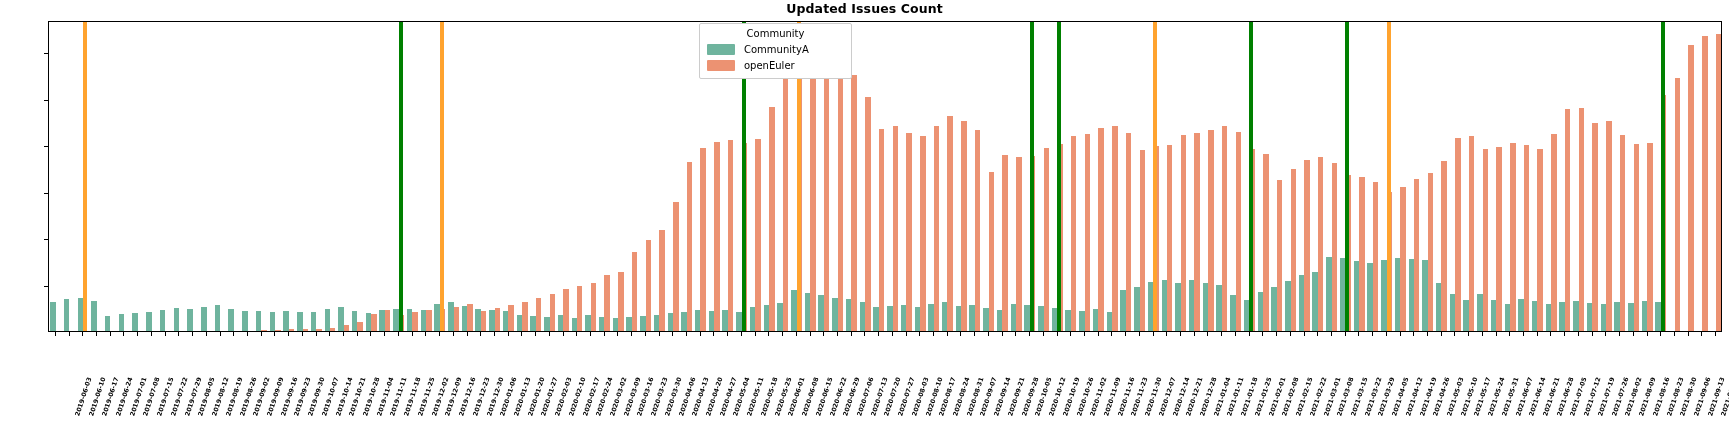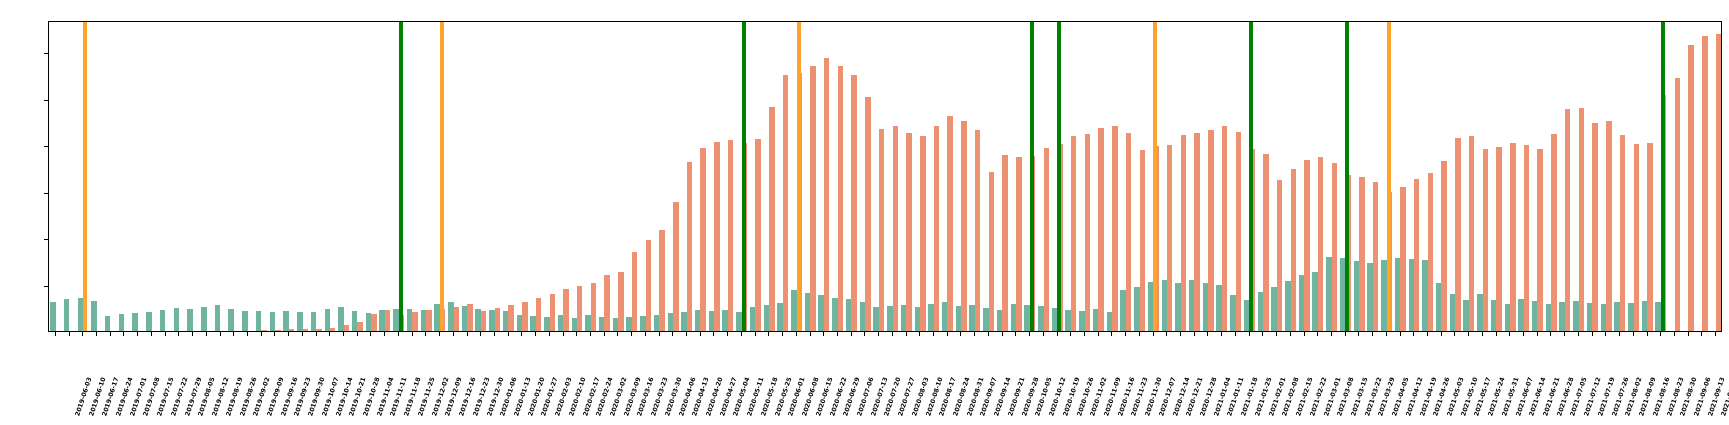--- a/index.html
+++ b/index.html
@@ -41,20 +41,21 @@
   .legend-title{font-size:10px;color:#000;text-align:center;margin-bottom:2px;}
   .legend-row{display:flex;align-items:center;height:16px;}
   .swatch{width:28px;height:11px;margin-right:9px;border-radius:1px;flex:none;}
   .legend-label{font-size:10px;color:#000;}
 </style>
 </head>
 <body>
 
 <div id="fig">
 
+  <div class="chart-title">Updated Issues Count</div>
 
   <div id="yticks">
       <div class="ytickmark" style="top: 285.582px;"></div>
       <div class="ytickmark" style="top: 239.164px;"></div>
       <div class="ytickmark" style="top: 192.746px;"></div>
       <div class="ytickmark" style="top: 146.328px;"></div>
       <div class="ytickmark" style="top: 99.9104px;"></div>
       <div class="ytickmark" style="top: 53.4925px;"></div>
     </div>
 
@@ -542,13 +543,24 @@
       <div class="xtickmark" style="left: 1673.98px;"></div>
       <div class="xtl" style="left: 1676.98px;">2021-09-06</div>
       <div class="xtickmark" style="left: 1687.7px;"></div>
       <div class="xtl" style="left: 1690.7px;">2021-09-13</div>
       <div class="xtickmark" style="left: 1701.42px;"></div>
       <div class="xtl" style="left: 1704.42px;">2021-09-20</div>
       <div class="xtickmark" style="left: 1715.14px;"></div>
     </div>
 
 
+  <div class="legend">
+    <div class="legend-title">Community</div>
+    <div class="legend-row">
+      <span class="swatch" id="sw0" style="background: rgb(111, 180, 158);"></span>
+      <span class="legend-label">CommunityA</span>
+    </div>
+    <div class="legend-row">
+      <span class="swatch" id="sw1" style="background: rgb(236, 146, 114);"></span>
+      <span class="legend-label">openEuler</span>
+    </div>
+  </div>
 </div>
 
 </body></html>

